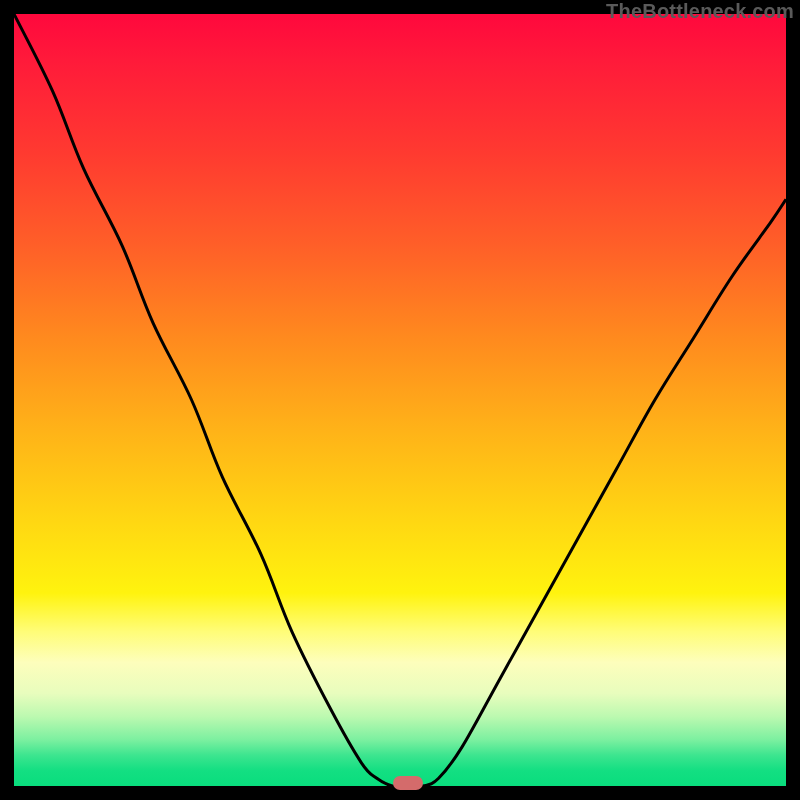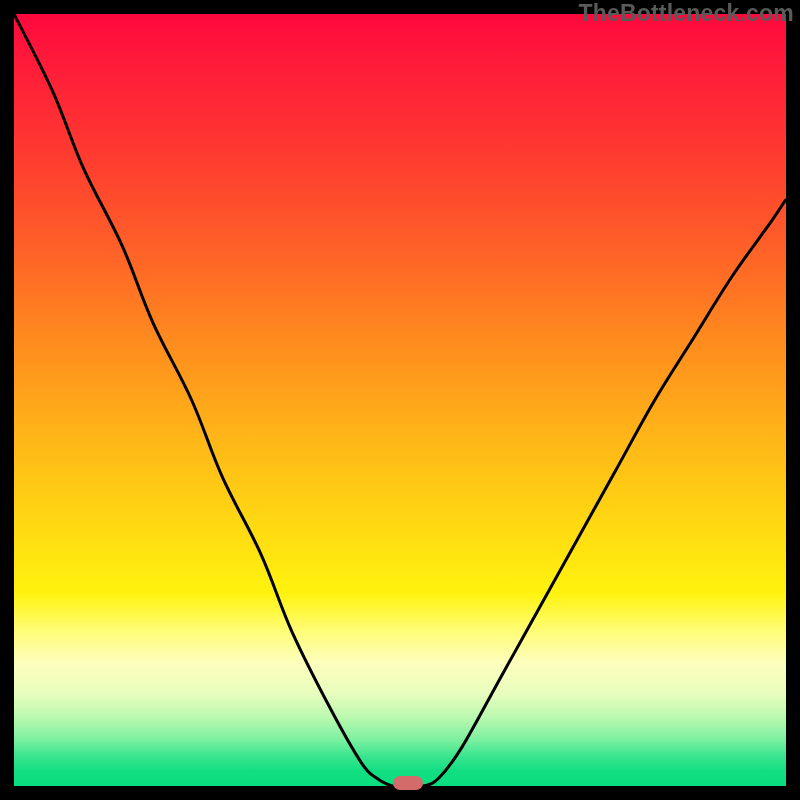--- a/index.html
+++ b/index.html
@@ -56,21 +56,21 @@
     width: 30px;
     height: 14px;
     border-radius: 8px;
     background: #d46b6b;
     transform: translate(-50%, -50%);
   }
   .attribution {
     position: absolute;
     top: 0;
     right: 6px;
-    font-size: 23px;
+    font-size: 20px;
     font-weight: 600;
     color: #5a5a5a;
     letter-spacing: 0.2px;
   }
 </style>
 </head>
 <body>
 
 <div class="stage">
 

